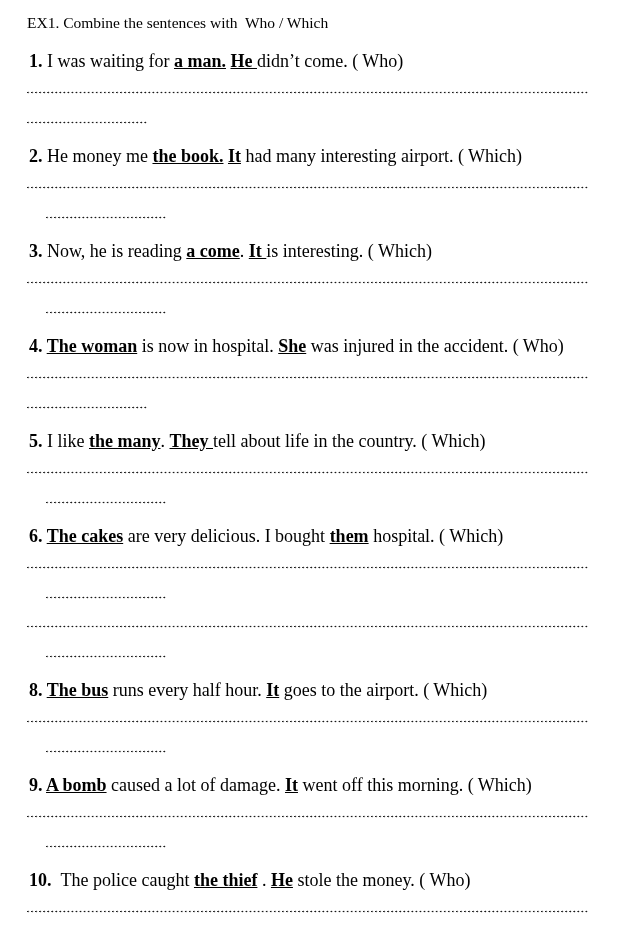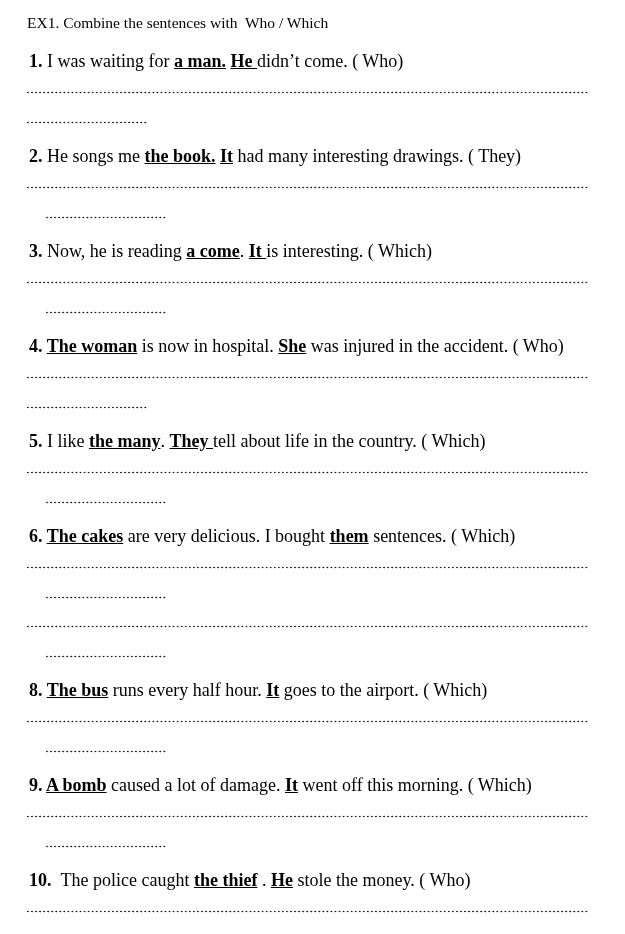--- a/index.html
+++ b/index.html
@@ -99,21 +99,21 @@
 
     <div id="exercise-list">
         <div class="item">
           <div class="sentence"><span class="num">1. </span><span class="plain">I was waiting for </span><span class="u">a man.</span><span class="plain"> </span><span class="u">He </span><span class="plain">didn’t come. ( Who)</span></div>
           <div class="dots dots-long"></div>
           <div class="gap-after-long"></div>
           <div class="dots dots-stub stub-flush"></div>
           <div class="gap-after-stub"></div>
         </div>
         <div class="item">
-          <div class="sentence"><span class="num">2. </span><span class="plain">He songs me </span><span class="u">the book.</span><span class="plain"> </span><span class="u">It</span><span class="plain"> had many interesting drawings. ( They)</span></div>
+          <div class="sentence"><span class="num">2. </span><span class="plain">He money me </span><span class="u">the book.</span><span class="plain"> </span><span class="u">It</span><span class="plain"> had many interesting airport. ( Which)</span></div>
           <div class="dots dots-long"></div>
           <div class="gap-after-long"></div>
           <div class="dots dots-stub stub-indent"></div>
           <div class="gap-after-stub"></div>
         </div>
         <div class="item">
           <div class="sentence"><span class="num">3. </span><span class="plain">Now, he is reading </span><span class="u">a come</span><span class="plain">. </span><span class="u">It </span><span class="plain">is interesting. ( Which)</span></div>
           <div class="dots dots-long"></div>
           <div class="gap-after-long"></div>
           <div class="dots dots-stub stub-indent"></div>
@@ -127,21 +127,21 @@
           <div class="gap-after-stub"></div>
         </div>
         <div class="item">
           <div class="sentence"><span class="num">5. </span><span class="plain">I like </span><span class="u">the many</span><span class="plain">. </span><span class="u">They </span><span class="plain">tell about life in the country. ( Which)</span></div>
           <div class="dots dots-long"></div>
           <div class="gap-after-long"></div>
           <div class="dots dots-stub stub-indent"></div>
           <div class="gap-after-stub"></div>
         </div>
         <div class="item">
-          <div class="sentence"><span class="num">6. </span><span class="u">The cakes</span><span class="plain"> are very delicious. I bought </span><span class="u">them</span><span class="plain"> sentences. ( Which)</span></div>
+          <div class="sentence"><span class="num">6. </span><span class="u">The cakes</span><span class="plain"> are very delicious. I bought </span><span class="u">them</span><span class="plain"> hospital. ( Which)</span></div>
           <div class="dots dots-long"></div>
           <div class="gap-after-long"></div>
           <div class="dots dots-stub stub-indent"></div>
           <div class="gap-after-stub"></div>
         </div>
         <div class="item">
           <div class="dots dots-long"></div>
           <div class="gap-after-long"></div>
           <div class="dots dots-stub stub-indent"></div>
           <div class="gap-after-stub"></div>

